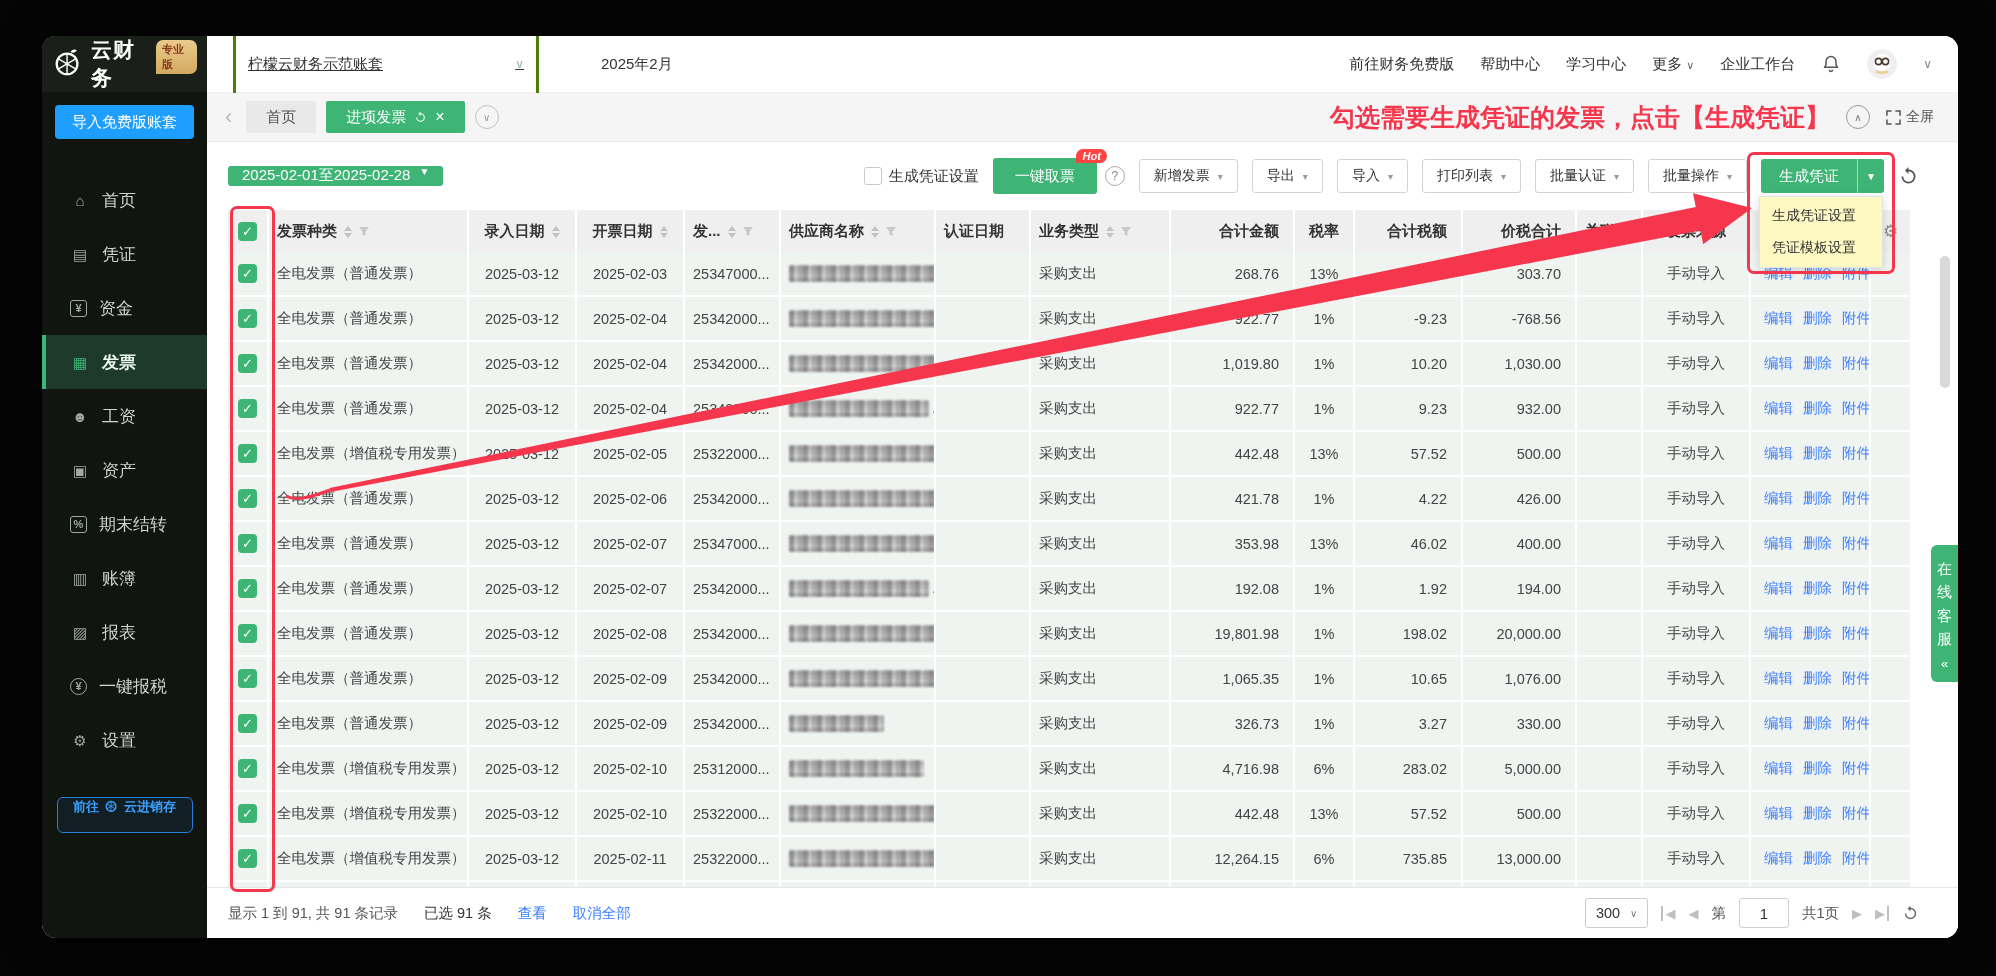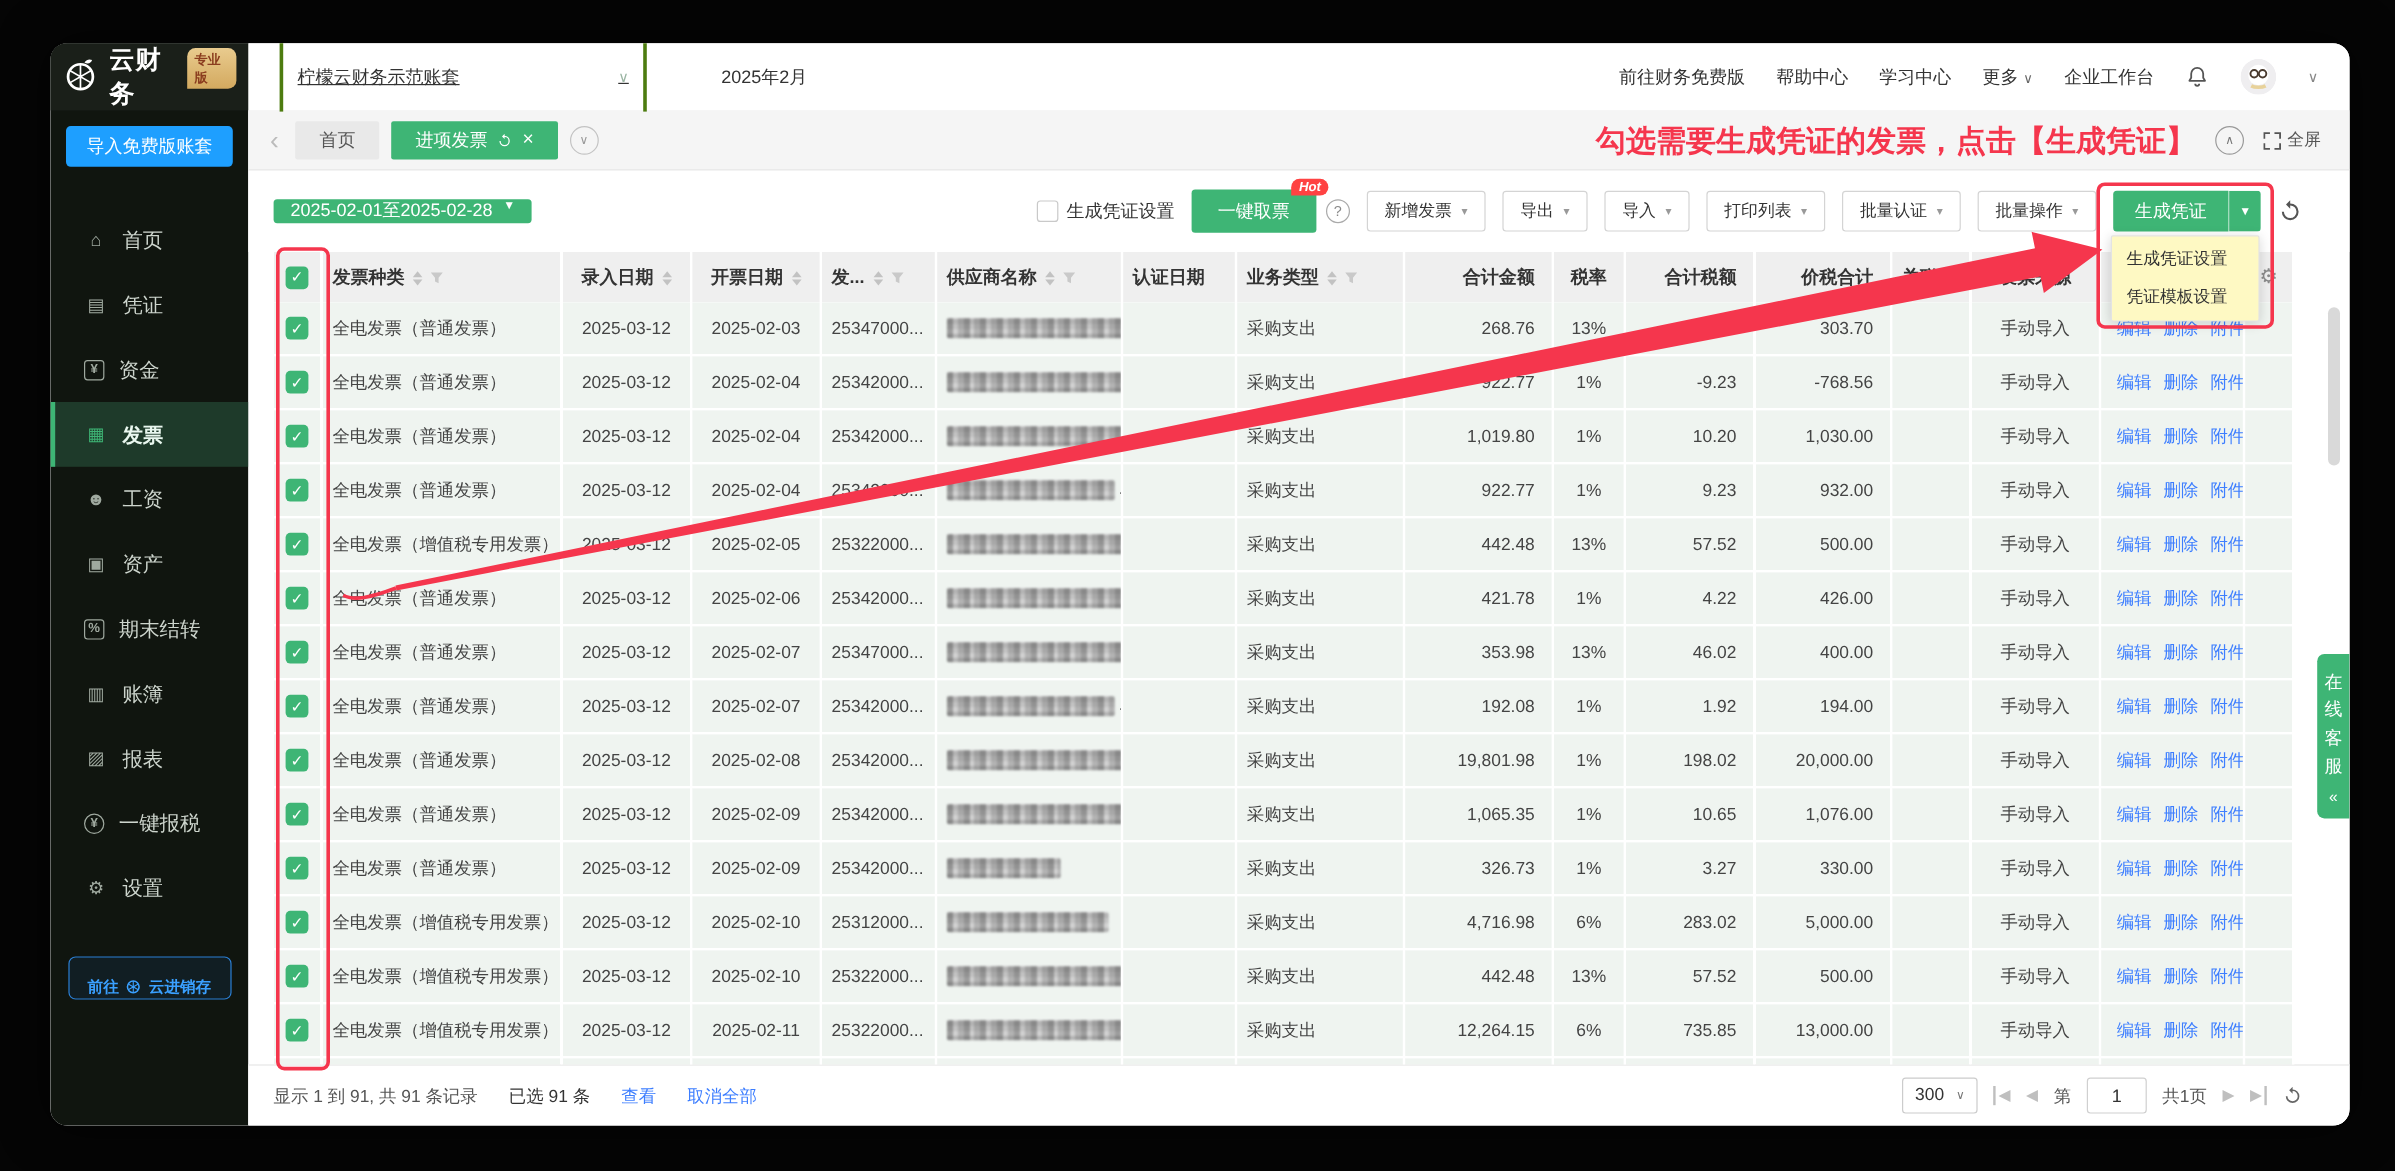--- a/index.html
+++ b/index.html
@@ -22,21 +22,21 @@
               display:inline-flex;align-items:center;justify-content:center;font-weight:bold;}
   .side-item .s-ico.circled{border:1.5px solid #9fa99f;border-radius:50%;font-size:11px;width:15px;height:15px;
               display:inline-flex;align-items:center;justify-content:center;font-weight:bold;}
   .side-item .s-label{color:#cdd5cd;font-size:17px;}
   .side-item.active{background:#1e3a2a;}
   .side-item.active::before{content:"";position:absolute;left:0;top:0;bottom:0;width:4px;background:#3eb575;}
   .side-item.active .s-label{color:#e9f7ef;font-weight:bold;}
   .side-item.active .s-ico{color:#3eb575;}
   .goto-btn{margin:30px auto 0 auto;width:134px;height:34px;border:1.5px solid #2b7fd4;border-radius:6px;
             background:rgba(30,120,220,.10);color:#3aa0ff;font-size:13px;font-weight:bold;display:flex;
-            align-items:flex-end;justify-content:center;gap:5px;cursor:pointer;}
+            align-items:flex-start;justify-content:center;gap:5px;cursor:pointer;}
   
   .main{flex:1;min-width:0;display:flex;flex-direction:column;position:relative;background:#fff;}
   .topbar{height:56px;flex:none;display:flex;align-items:center;padding:0 26px;gap:0;border-bottom:1px solid #f0f0f0;}
   .acct-select{width:276px;height:34px;border:3px solid #4d7c0f;border-radius:3px;display:flex;align-items:center;
                padding:14px 12px;font-size:15px;color:#333;justify-content:space-between;cursor:pointer;text-decoration:underline;}
   .acct-select .caret{color:#9ab5a3;font-size:12px;}
   .period{margin-left:62px;font-size:15px;color:#333;}
   .top-right{margin-left:auto;display:flex;align-items:center;gap:26px;}
   .top-link{font-size:15px;color:#333;cursor:pointer;white-space:nowrap;}
   .top-link .caret{font-size:11px;color:#666;margin-left:4px;}

